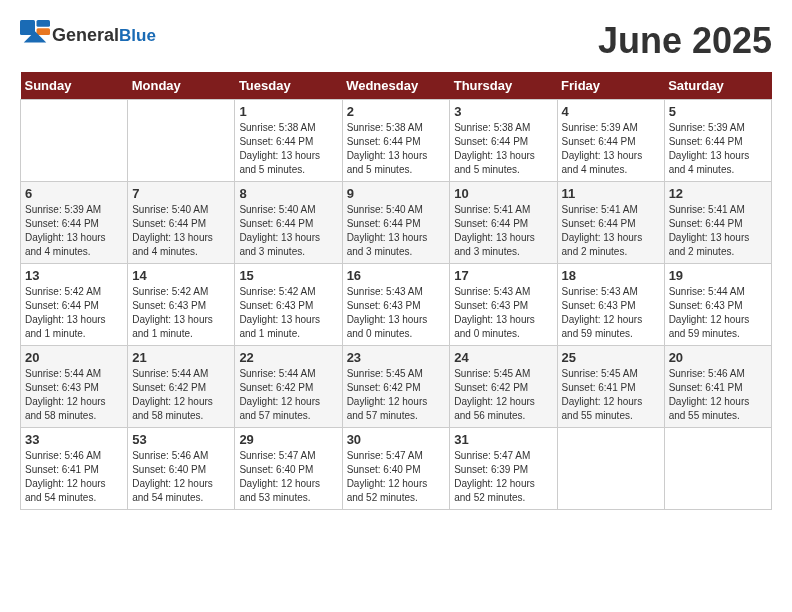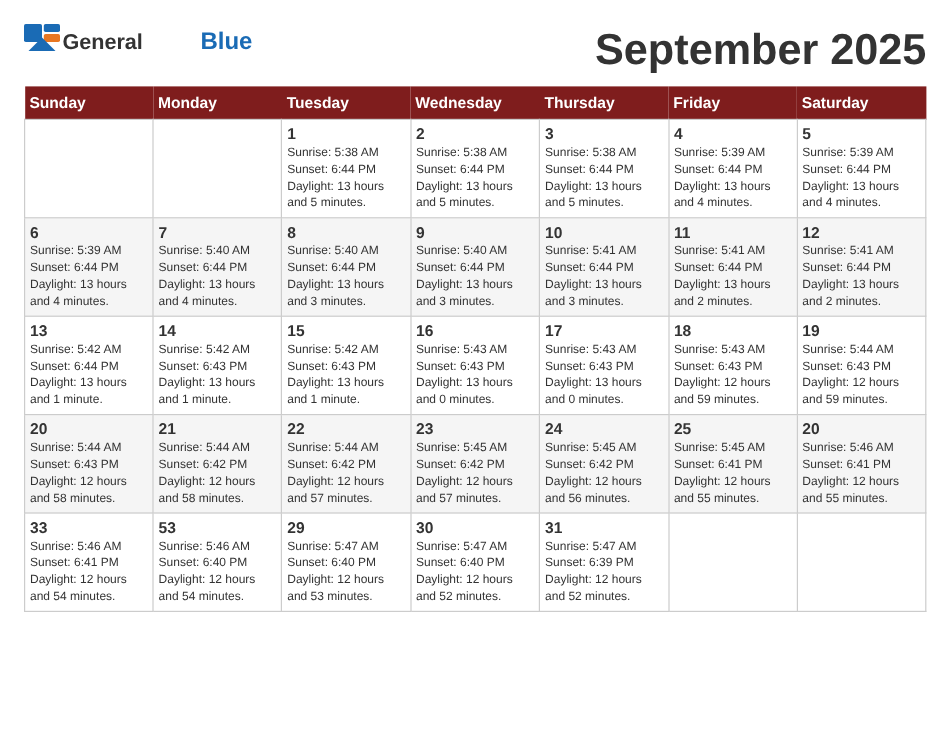--- a/index.html
+++ b/index.html
@@ -86,26 +86,26 @@
 <div class="header-area">
   <div class="logo">
     <svg class="logo-icon" viewBox="0 0 40 40">
       <rect x="0" y="0" width="20" height="20" fill="#1a6bb5" rx="2"></rect>
       <rect x="22" y="0" width="18" height="9" fill="#1a6bb5" rx="2"></rect>
       <rect x="22" y="11" width="18" height="9" fill="#e87722" rx="2"></rect>
       <polygon points="5,30 20,15 35,30" fill="#1a6bb5"></polygon>
     </svg>
     <div>
       <div>
-        <span style="font-size:18px;font-weight:bold;color:#333;">General</span><span style="font-size:20px;font-weight:bold;color:#1a6bb5;padding-left:48px;">Blue</span>
+        <span style="font-size:18px;font-weight:bold;color:#333;">General</span><span style="font-size:17px;font-weight:bold;color:#1a6bb5;">Blue</span>
       </div>
     </div>
   </div>
   <div class="title-area">
-    <div class="month-title">September 2025</div>
+    <div class="month-title">June 2025</div>
   </div>
 </div>
 
 <table>
   <thead>
     <tr>
     <th>Sunday</th>
         <th>Monday</th>
         <th>Tuesday</th>
         <th>Wednesday</th>

